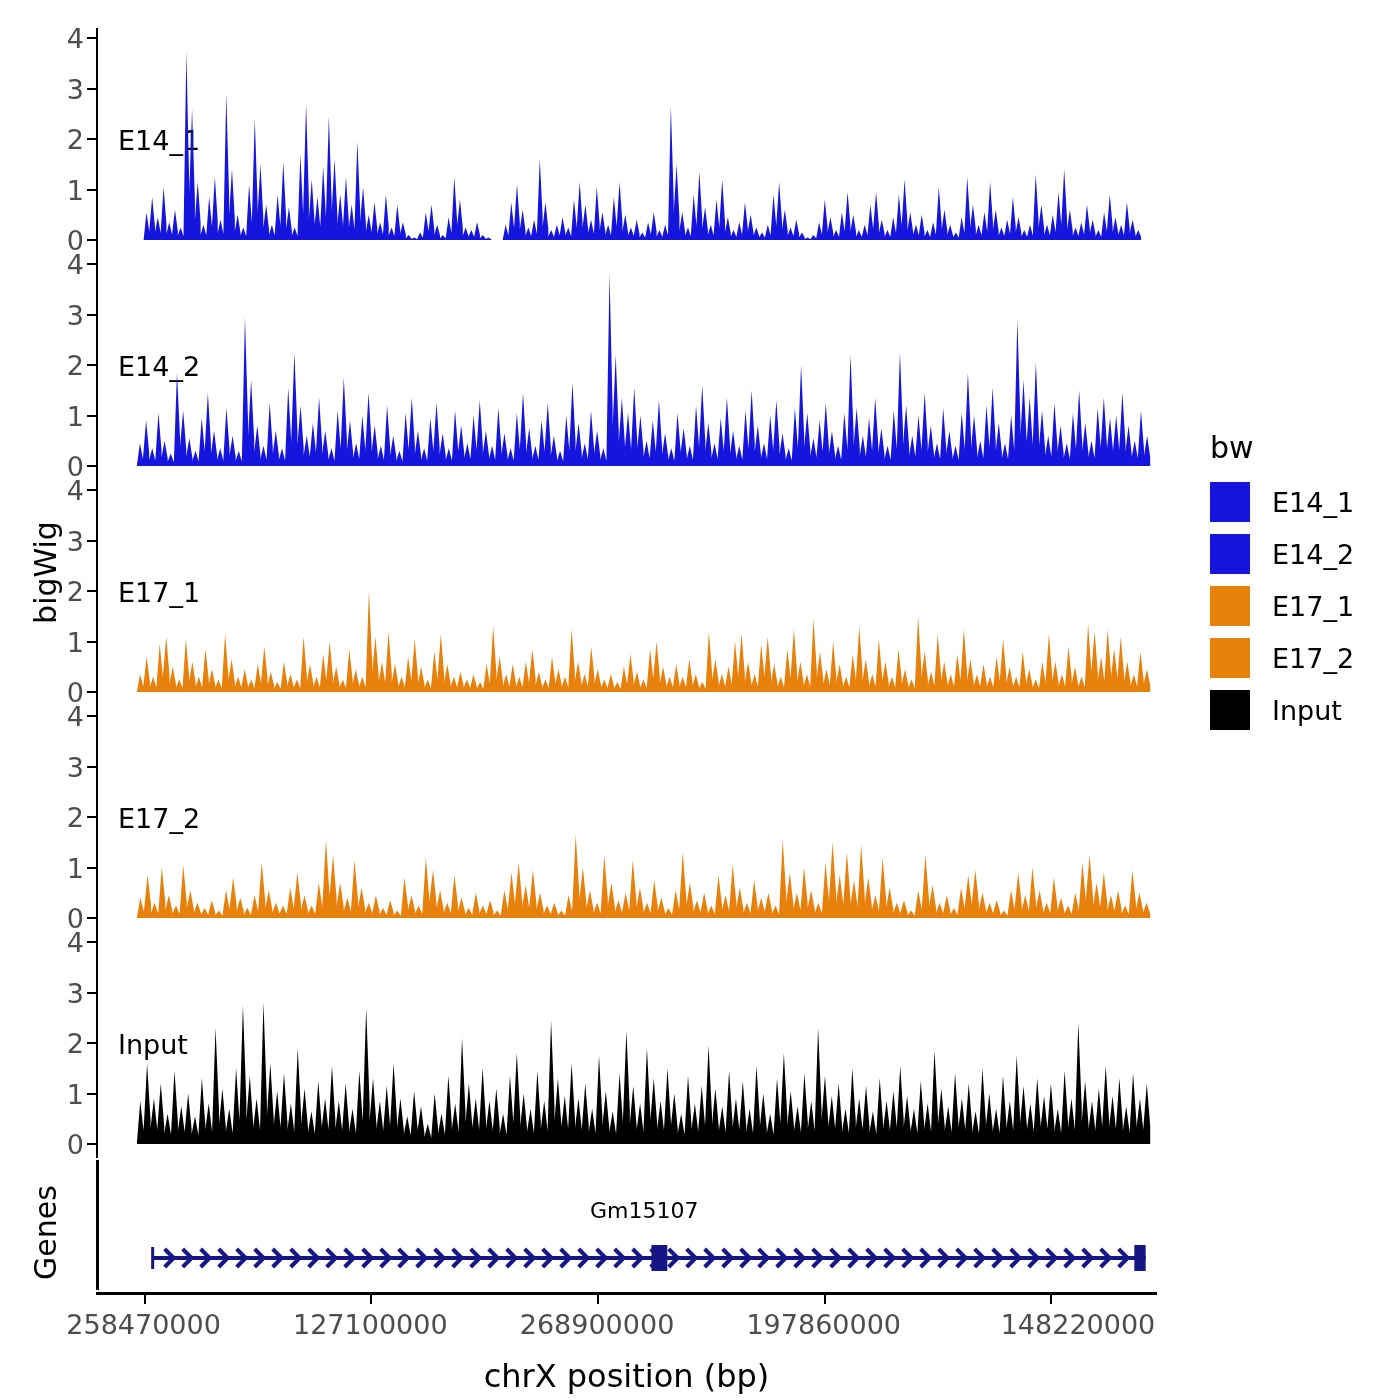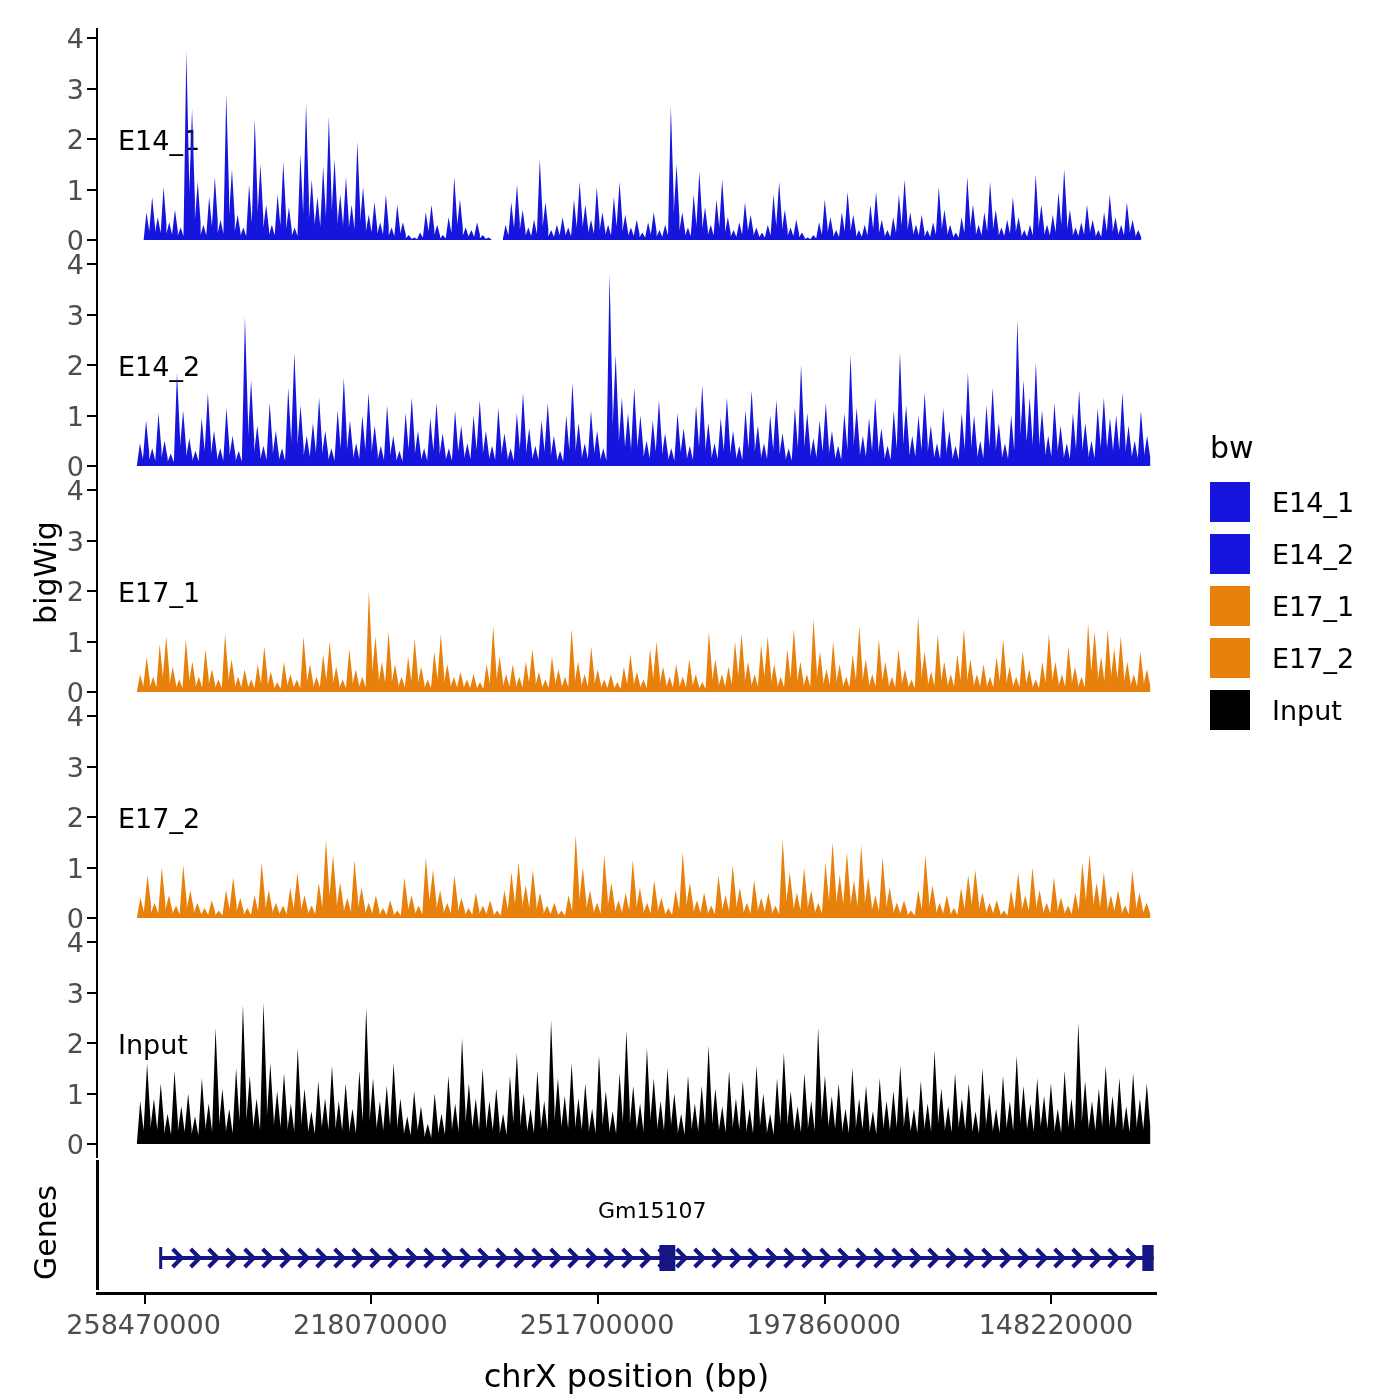--- a/index.html
+++ b/index.html
@@ -149,21 +149,21 @@
         <div class="trackwrap" style="left: 2px; top: 0px; width: 1059px; height: 226px;">
           <svg width="1059" height="226" viewBox="0 0 1059 226">
             <path d="M 38.81 212.00 L 38.81 212.00 L 42.23 169.07 L 45.65 199.12 L 45.65 196.98 L 49.08 131.20 L 52.50 187.76 L 52.50 196.09 L 55.93 166.55 L 59.35 198.37 L 59.35 196.09 L 62.77 151.40 L 66.20 193.82 L 66.20 201.40 L 69.62 181.70 L 73.04 202.91 L 73.04 201.40 L 76.47 138.78 L 79.89 190.03 L 79.89 198.74 L 83.31 174.13 L 86.74 200.64 L 86.74 198.74 L 90.16 161.50 L 93.59 196.85 L 93.59 202.28 L 97.01 184.22 L 100.43 203.67 L 100.43 202.28 L 103.86 146.35 L 107.28 192.31 L 107.28 197.86 L 110.70 171.60 L 114.13 199.88 L 114.13 197.86 L 117.55 95.85 L 120.97 177.16 L 120.97 192.56 L 124.40 156.45 L 127.82 195.34 L 127.82 199.63 L 131.25 176.65 L 134.67 201.40 L 134.67 199.63 L 138.09 136.25 L 141.52 189.28 L 141.52 185.49 L 144.94 73.13 L 148.36 170.34 L 148.36 188.14 L 151.79 143.82 L 155.21 191.55 L 155.21 196.09 L 158.63 166.55 L 162.06 198.37 L 162.06 196.09 L 165.48 70.60 L 168.91 169.58 L 168.91 183.72 L 172.33 131.20 L 175.75 187.76 L 175.75 193.44 L 179.18 158.97 L 182.60 196.09 L 182.60 193.44 L 186.02 141.30 L 189.45 190.79 L 189.45 197.86 L 192.87 171.60 L 196.29 199.88 L 196.29 197.86 L 199.72 116.05 L 203.14 183.22 L 203.14 192.56 L 206.56 156.45 L 209.99 195.34 L 209.99 200.51 L 213.41 179.18 L 216.84 202.15 L 216.84 200.51 L 220.26 148.88 L 223.68 193.06 L 223.68 196.09 L 227.11 166.55 L 230.53 198.37 L 230.53 196.09 L 233.95 133.72 L 237.38 188.52 L 237.38 196.98 L 240.80 169.07 L 244.22 199.12 L 244.22 196.98 L 247.65 151.40 L 251.07 193.82 L 251.07 199.63 L 254.50 176.65 L 257.92 201.40 L 257.92 199.63 L 261.34 138.78 L 264.77 190.03 L 264.77 186.37 L 268.19 75.65 L 271.61 171.09 L 271.61 189.02 L 275.04 146.35 L 278.46 192.31 L 278.46 196.98 L 281.88 169.07 L 285.31 199.12 L 285.31 196.98 L 288.73 153.93 L 292.16 194.58 L 292.16 191.67 L 295.58 131.20 L 299.00 187.76 L 299.00 196.09 L 302.43 166.55 L 305.85 198.37 L 305.85 202.28 L 309.27 184.22 L 312.70 203.67 L 312.70 202.28 L 316.12 158.97 L 319.54 196.09 L 319.54 198.74 L 322.97 174.13 L 326.39 200.64 L 326.39 204.93 L 329.82 191.80 L 333.24 205.94 L 333.24 204.93 L 336.66 161.50 L 340.09 196.85 L 340.09 201.40 L 343.51 181.70 L 346.93 202.91 L 346.93 201.40 L 350.36 143.82 L 353.78 191.55 L 353.78 197.86 L 357.20 171.60 L 360.63 199.88 L 360.63 197.86 L 364.05 105.95 L 367.48 180.19 L 367.48 190.79 L 370.90 151.40 L 374.32 193.82 L 374.32 196.09 L 377.75 166.55 L 381.17 198.37 L 381.17 196.09 L 384.59 136.25 L 388.02 189.28 L 388.02 196.98 L 391.44 169.07 L 394.86 199.12 L 394.86 196.98 L 398.29 156.45 L 401.71 195.34 L 401.71 201.40 L 405.13 181.70 L 408.56 202.91 L 408.56 201.40 L 411.98 143.82 L 415.41 191.55 L 415.41 188.14 L 418.83 121.10 L 422.25 184.73 L 422.25 194.32 L 425.68 161.50 L 429.10 196.85 L 429.10 199.63 L 432.52 176.65 L 435.95 201.40 L 435.95 199.63 L 439.37 138.78 L 442.79 190.03 L 442.79 196.98 L 446.22 169.07 L 449.64 199.12 L 449.64 196.98 L 453.07 88.27 L 456.49 174.88 L 456.49 189.02 L 459.91 146.35 L 463.34 192.31 L 463.34 195.21 L 466.76 164.03 L 470.18 197.61 L 470.18 195.21 L 473.61 131.20 L 477.03 187.76 L 477.03 196.09 L 480.45 166.55 L 483.88 198.37 L 483.88 196.09 L 487.30 151.40 L 490.73 193.82 L 490.73 199.63 L 494.15 176.65 L 497.57 201.40 L 497.57 199.63 L 501.00 123.63 L 504.42 185.49 L 504.42 193.44 L 507.84 158.97 L 511.27 196.09 L 511.27 200.51 L 514.69 179.18 L 518.11 202.15 L 518.11 200.51 L 521.54 141.30 L 524.96 190.79 L 524.96 187.25 L 528.39 98.38 L 531.81 177.91 L 531.81 191.67 L 535.23 153.93 L 538.66 194.58 L 538.66 197.86 L 542.08 171.60 L 545.50 199.88 L 545.50 197.86 L 548.93 116.05 L 552.35 183.22 L 552.35 189.02 L 555.77 146.35 L 559.20 192.31 L 559.20 196.98 L 562.62 169.07 L 566.04 199.12 L 566.04 196.98 L 569.47 136.25 L 572.89 189.28 L 572.89 194.32 L 576.32 161.50 L 579.74 196.85 L 579.74 201.40 L 583.16 181.70 L 586.59 202.91 L 586.59 201.40 L 590.01 143.82 L 593.43 191.55 L 593.43 197.86 L 596.86 171.60 L 600.28 199.88 L 600.28 197.86 L 603.70 153.93 L 607.13 194.58 L 607.13 191.67 L 610.55 113.53 L 613.98 182.46 L 613.98 192.56 L 617.40 156.45 L 620.82 195.34 L 620.82 198.74 L 624.25 174.13 L 627.67 200.64 L 627.67 198.74 L 631.09 138.78 L 634.52 190.03 L 634.52 196.09 L 637.94 166.55 L 641.36 198.37 L 641.36 196.09 L 644.79 148.88 L 648.21 193.06 L 648.21 199.63 L 651.64 176.65 L 655.06 201.40 L 655.06 199.63 L 658.48 133.72 L 661.91 188.52 L 661.91 194.32 L 665.33 161.50 L 668.75 196.85 L 668.75 201.40 L 672.18 181.70 L 675.60 202.91 L 675.60 201.40 L 679.02 146.35 L 682.45 192.31 L 682.45 189.02 L 685.87 121.10 L 689.30 184.73 L 689.30 193.44 L 692.72 158.97 L 696.14 196.09 L 696.14 198.74 L 699.57 174.13 L 702.99 200.64 L 702.99 198.74 L 706.41 141.30 L 709.84 190.79 L 709.84 196.98 L 713.26 169.07 L 716.68 199.12 L 716.68 196.98 L 720.11 95.85 L 723.53 177.16 L 723.53 188.14 L 726.95 143.82 L 730.38 191.55 L 730.38 195.21 L 733.80 164.03 L 737.23 197.61 L 737.23 195.21 L 740.65 151.40 L 744.07 193.82 L 744.07 199.63 L 747.50 176.65 L 750.92 201.40 L 750.92 199.63 L 754.34 136.25 L 757.77 189.28 L 757.77 196.09 L 761.19 166.55 L 764.61 198.37 L 764.61 196.09 L 768.04 153.93 L 771.46 194.58 L 771.46 200.51 L 774.89 179.18 L 778.31 202.15 L 778.31 200.51 L 781.73 146.35 L 785.16 192.31 L 785.16 196.98 L 788.58 169.07 L 792.00 199.12 L 792.00 196.98 L 795.43 158.97 L 798.85 196.09 L 798.85 193.44 L 802.27 133.72 L 805.70 188.52 L 805.70 195.21 L 809.12 164.03 L 812.55 197.61 L 812.55 199.63 L 815.97 176.65 L 819.39 201.40 L 819.39 199.63 L 822.82 148.88 L 826.24 193.06 L 826.24 197.86 L 829.66 171.60 L 833.09 199.88 L 833.09 197.86 L 836.51 118.57 L 839.93 183.97 L 839.93 192.56 L 843.36 156.45 L 846.78 195.34 L 846.78 198.74 L 850.21 174.13 L 853.63 200.64 L 853.63 198.74 L 857.05 141.30 L 860.48 190.79 L 860.48 196.09 L 863.90 166.55 L 867.32 198.37 L 867.32 196.09 L 870.75 151.40 L 874.17 193.82 L 874.17 200.51 L 877.59 179.18 L 881.02 202.15 L 881.02 200.51 L 884.44 136.25 L 887.87 189.28 L 887.87 194.32 L 891.29 161.50 L 894.71 196.85 L 894.71 199.63 L 898.14 176.65 L 901.56 201.40 L 901.56 199.63 L 904.98 143.82 L 908.41 191.55 L 908.41 196.98 L 911.83 169.07 L 915.25 199.12 L 915.25 196.98 L 918.68 123.63 L 922.10 185.49 L 922.10 191.67 L 925.52 153.93 L 928.95 194.58 L 928.95 197.86 L 932.37 171.60 L 935.80 199.88 L 935.80 197.86 L 939.22 146.35 L 942.64 192.31 L 942.64 195.21 L 946.07 164.03 L 949.49 197.61 L 949.49 195.21 L 952.91 151.40 L 956.34 193.82 L 956.34 199.63 L 959.76 176.65 L 963.18 201.40 L 963.18 199.63 L 966.61 138.78 L 970.03 190.03 L 970.03 196.09 L 973.46 166.55 L 976.88 198.37 L 976.88 196.09 L 980.30 90.80 L 983.73 175.64 L 983.73 189.91 L 987.15 148.88 L 990.57 193.06 L 990.57 196.98 L 994.00 169.07 L 997.42 199.12 L 997.42 196.98 L 1000.84 156.45 L 1004.27 195.34 L 1004.27 192.56 L 1007.69 133.72 L 1011.12 188.52 L 1011.12 195.21 L 1014.54 164.03 L 1017.96 197.61 L 1017.96 195.21 L 1021.39 146.35 L 1024.81 192.31 L 1024.81 198.74 L 1028.23 174.13 L 1031.66 200.64 L 1031.66 198.74 L 1035.08 141.30 L 1038.50 190.79 L 1038.50 196.09 L 1041.93 166.55 L 1045.35 198.37 L 1045.35 196.09 L 1048.78 151.40 L 1052.20 193.82 L 1052.20 212.00 Z" fill="#000000" stroke="none"></path>
           </svg>
         </div>
       </div>
     </div>
 
   <div id="genes-panel" style="left: 96px; top: 1160px; width: 1061px; height: 130px;">
     <div id="genes-spine" style="left: 0px; top: 0px; height: 130px;"></div>
-    <div id="genes-body" style="position: absolute; left: 8px; top: 0px; width: 1061px; height: 130px;"><div class="gene-name" style="left: 548.171px; top: 38px;">Gm15107</div><svg width="1061" height="130" viewBox="0 0 1061 130">
+    <div id="genes-body" style="position: absolute; left: 0px; top: 0px; width: 1061px; height: 130px;"><div class="gene-name" style="left: 548.171px; top: 38px;">Gm15107</div><svg width="1061" height="130" viewBox="0 0 1061 130">
           <line x1="56.677350427350426" y1="98" x2="1049.66452991453" y2="98" stroke="#151585" stroke-width="4"></line>
           <line x1="56.677350427350426" y1="87" x2="56.677350427350426" y2="109" stroke="#151585" stroke-width="3"></line>
           <path d="M 68.67735042735043 89 L 77.67735042735043 98 L 68.67735042735043 107" fill="none" stroke="#151585" stroke-width="4" stroke-linecap="butt"></path>
           <path d="M 86.67735042735043 89 L 95.67735042735043 98 L 86.67735042735043 107" fill="none" stroke="#151585" stroke-width="4" stroke-linecap="butt"></path>
           <path d="M 104.67735042735043 89 L 113.67735042735043 98 L 104.67735042735043 107" fill="none" stroke="#151585" stroke-width="4" stroke-linecap="butt"></path>
           <path d="M 122.67735042735043 89 L 131.67735042735043 98 L 122.67735042735043 107" fill="none" stroke="#151585" stroke-width="4" stroke-linecap="butt"></path>
           <path d="M 140.67735042735043 89 L 149.67735042735043 98 L 140.67735042735043 107" fill="none" stroke="#151585" stroke-width="4" stroke-linecap="butt"></path>
           <path d="M 158.67735042735043 89 L 167.67735042735043 98 L 158.67735042735043 107" fill="none" stroke="#151585" stroke-width="4" stroke-linecap="butt"></path>
           <path d="M 176.67735042735043 89 L 185.67735042735043 98 L 176.67735042735043 107" fill="none" stroke="#151585" stroke-width="4" stroke-linecap="butt"></path>
           <path d="M 194.67735042735043 89 L 203.67735042735043 98 L 194.67735042735043 107" fill="none" stroke="#151585" stroke-width="4" stroke-linecap="butt"></path>
@@ -217,27 +217,27 @@
           <rect x="1038.3290598290598" y="85" width="11.335470085470206" height="26" fill="#151585"></rect>
         </svg></div>
   </div>
 
   <div id="xaxis">
     <div id="xaxis-line" style="left: 96px; top: 1292px; width: 1061px;"></div>
     <div id="xticks">
         <div class="xtick" style="left: 143.609px; top: 1295px;"></div>
         <div class="xticklab" style="left: 143.609px; top: 1311px;">258470000</div>
         <div class="xtick" style="left: 370.318px; top: 1295px;"></div>
-        <div class="xticklab" style="left: 370.318px; top: 1311px;">218070000</div>
+        <div class="xticklab" style="left: 370.318px; top: 1311px;">127100000</div>
         <div class="xtick" style="left: 597.028px; top: 1295px;"></div>
-        <div class="xticklab" style="left: 597.028px; top: 1311px;">251700000</div>
+        <div class="xticklab" style="left: 597.028px; top: 1311px;">268900000</div>
         <div class="xtick" style="left: 823.737px; top: 1295px;"></div>
         <div class="xticklab" style="left: 823.737px; top: 1311px;">197860000</div>
         <div class="xtick" style="left: 1050.45px; top: 1295px;"></div>
-        <div class="xticklab" style="left: 1056px; top: 1311px;">148220000</div>
+        <div class="xticklab" style="left: 1078px; top: 1311px;">148220000</div>
       </div>
     <div id="xaxis-title" style="left: 626.5px; top: 1357px;">chrX position (bp)</div>
   </div>
 
   <div id="legend" style="left: 1210px; top: 430px; width: 190px; height: 300px;">
     <div class="legend-title" style="left: 0px; top: 0px;">bw</div>
     <div id="legend-rows">
         <div class="legend-row" style="left: 0px; top: 52px;">
           <div class="swatch" style="background: rgb(21, 21, 221);"></div>
           <span class="legend-label">E14_1</span>

